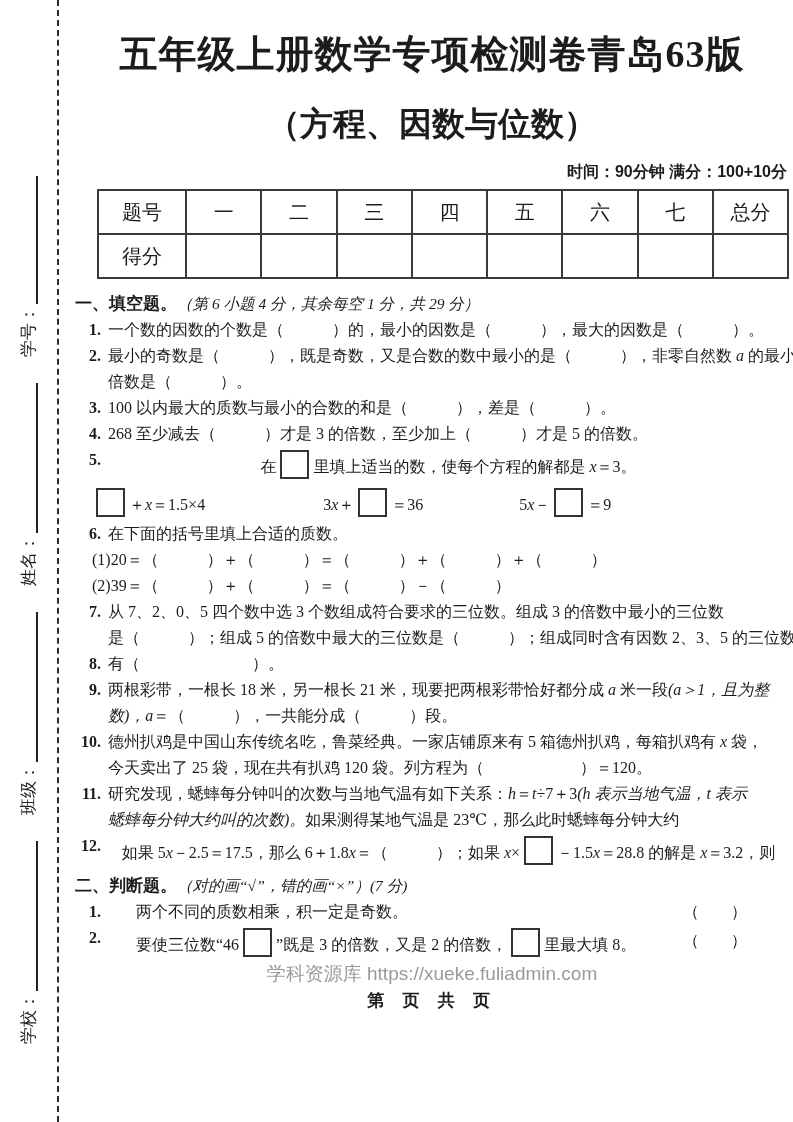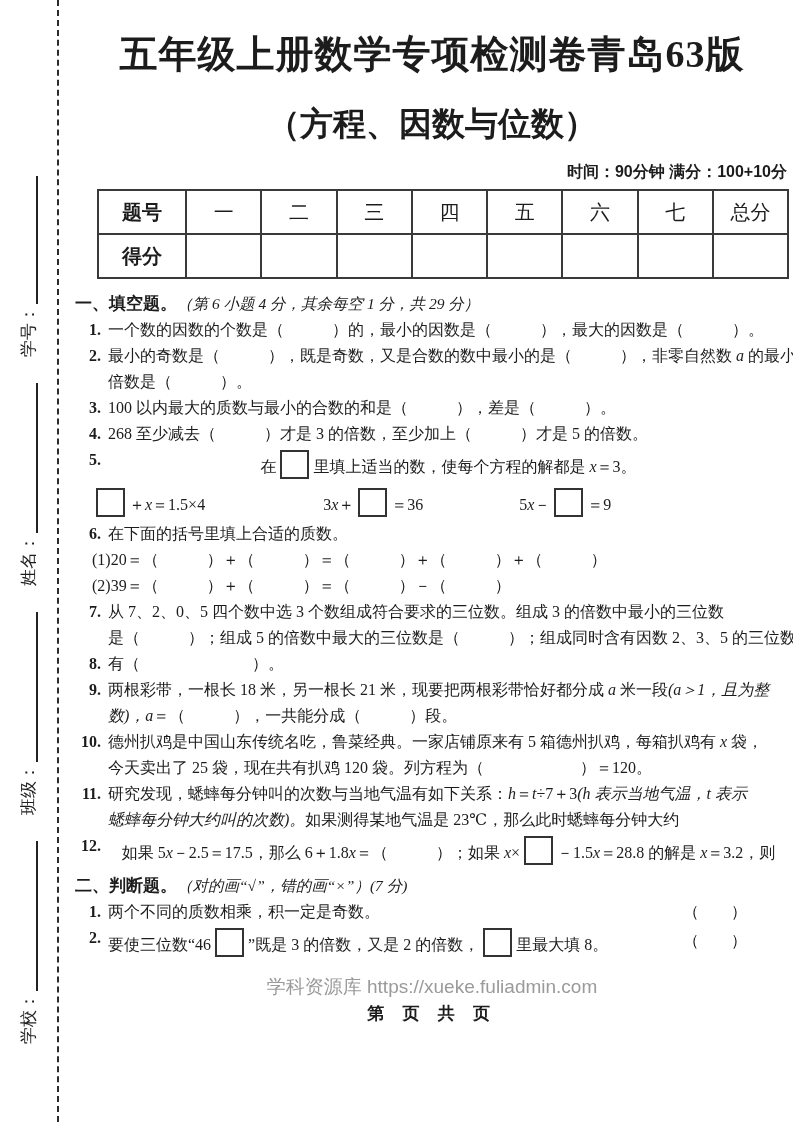--- a/index.html
+++ b/index.html
@@ -19,40 +19,40 @@
   .blank-line{display:inline-block;width:150px;height:1.1em;border-bottom:2px solid #222;margin:0 26px 0 2px;}
   .blank-line.short{width:128px;margin-right:0;}
   
   .content{position:absolute;left:75px;top:0;width:714px;}
   .page-title{font-size:38px;font-weight:bold;text-align:center;margin:30px 0 0;line-height:1.3;letter-spacing:1px;}
   .page-subtitle{font-size:33px;font-weight:bold;text-align:center;margin:24px 0 0;line-height:1.3;}
   .exam-info{font-family:"Liberation Sans","DejaVu Sans",sans-serif;font-weight:bold;font-size:16px;text-align:right;margin:16px 2px 6px 0;}
   
   table.score{border-collapse:collapse;margin-left:22px;width:692px;table-layout:fixed;}
   table.score td{border:2px solid #3a3a3a;height:40px;text-align:center;font-size:20px;}
-  td.tl{font-weight:bold;}
+  td.tl{font-weight:normal;}
   
   .sec{font-size:16px;line-height:26px;margin-top:12px;}
   .sec-head{font-weight:bold;font-size:17px;white-space:nowrap;}
   .kai{font-style:italic;font-weight:normal;}
   .sec-head .kai{font-size:15.5px;}
   .q{display:flex;}
   .qn{flex:none;width:26px;text-align:right;font-weight:bold;margin-right:7px;}
   .qt{flex:1;min-width:0;}
   .line{white-space:nowrap;}
   .subline{margin-left:-16px;}
   .eqrow{display:flex;margin:5px 0 3px -16px;white-space:nowrap;}
   .eqrow .eq2{margin-left:118px;}
   .eqrow .eq3{margin-left:96px;}
   .wbox{display:inline-block;width:25px;height:25px;border:2px solid #333;vertical-align:-7px;margin:0 4px;background:#fff;}
   .boxline{padding:3px 0;text-align:center;}
-  .jrow{display:flex;}
+  .jrow{display:flex;margin-left:28px;}
   .jrow .jmark{flex:none;margin-left:auto;margin-right:42px;}
   
-  .footer-src{font-family:"Liberation Sans","DejaVu Sans",sans-serif;color:#9a9a9a;font-size:19px;text-align:center;margin-top:13px;}
+  .footer-src{font-family:"Liberation Sans","DejaVu Sans",sans-serif;color:#9a9a9a;font-size:19px;text-align:center;margin-top:0;}
   .footer-pages{font-size:17px;font-weight:bold;text-align:center;letter-spacing:7px;margin-top:2px;}
   i{font-family:"Liberation Serif","DejaVu Serif",serif;}
 </style>
 </head>
 <body>
 
 <div class="fold-line"></div>
 <div class="margin-rot">
   <span>学校：</span>
     <span class="blank-line"></span>

